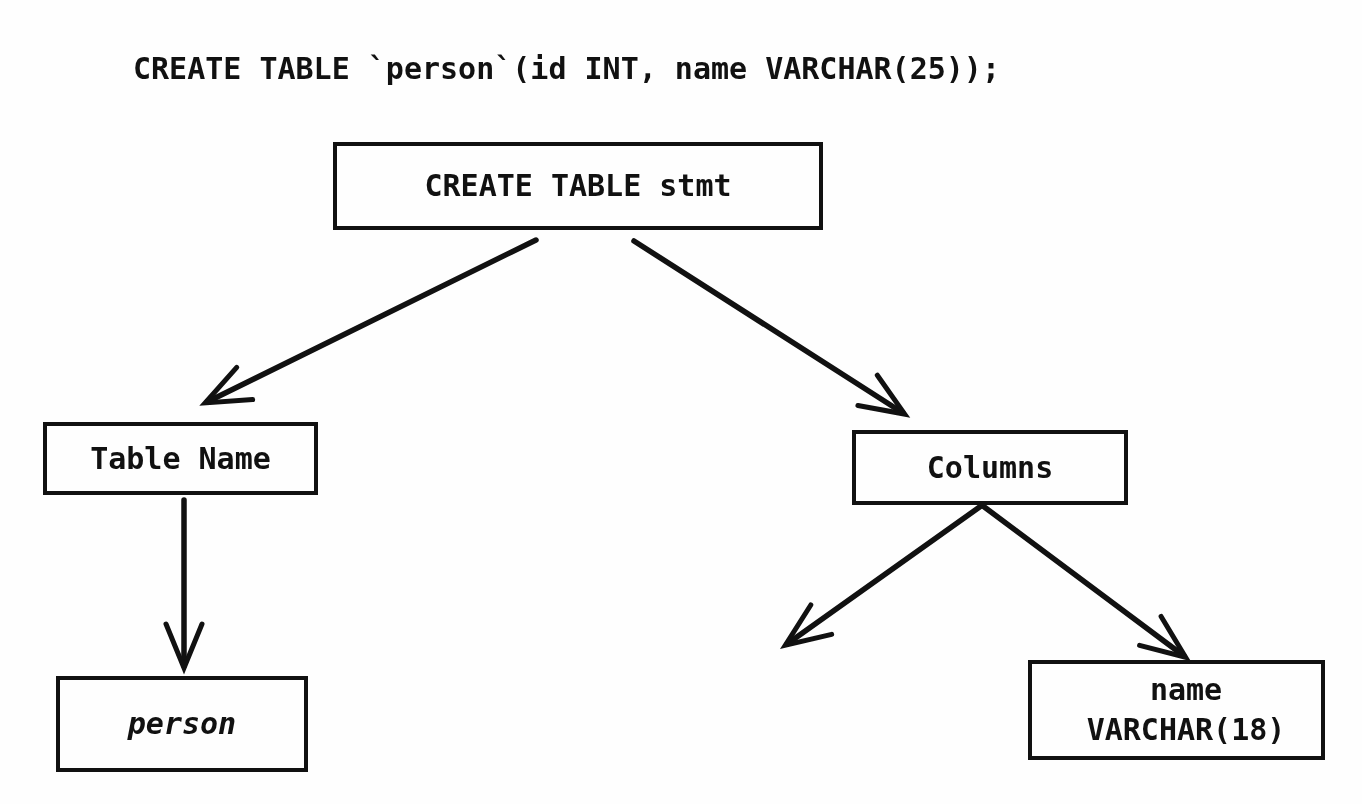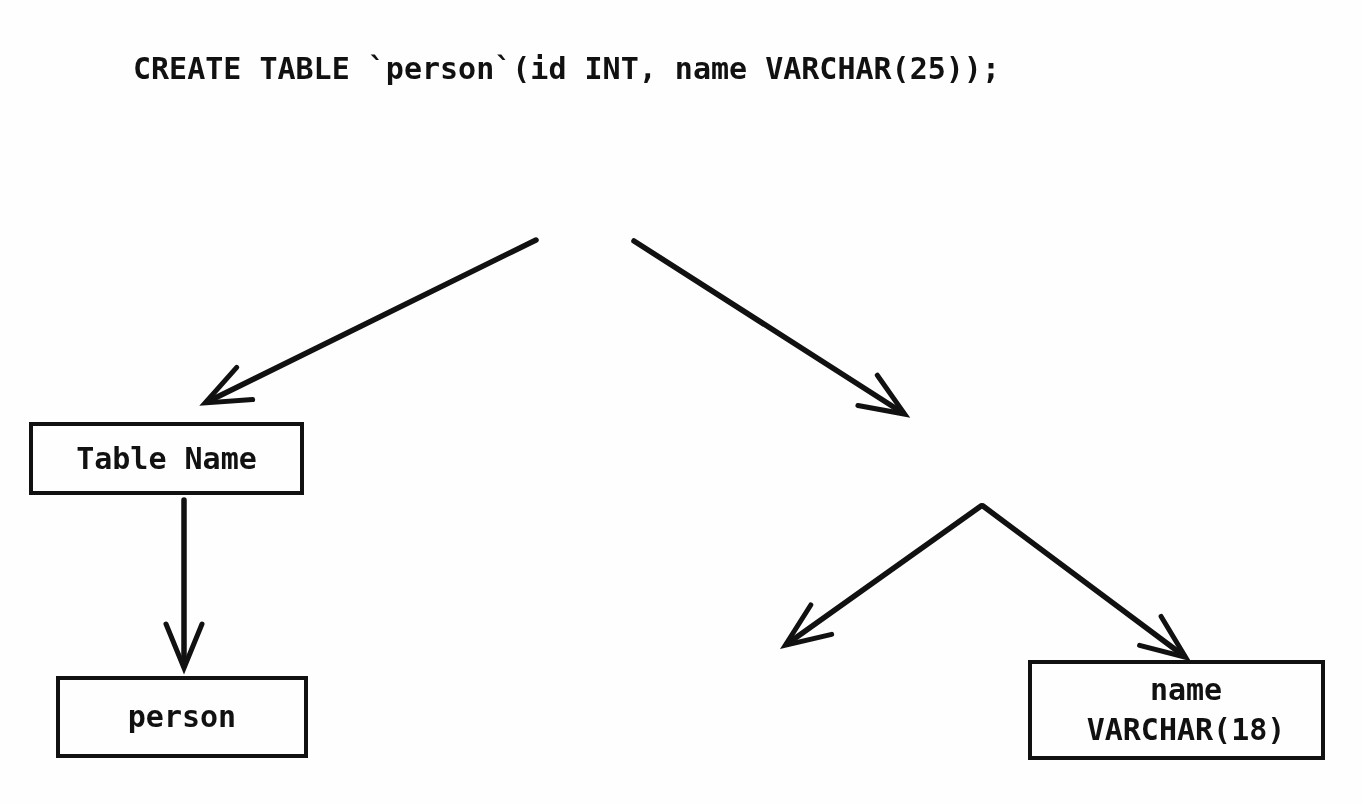--- a/index.html
+++ b/index.html
@@ -41,23 +41,23 @@
     flex-direction: column;
     align-items: center;
     justify-content: center;
     font-size: 30px;
     font-weight: bold;
     line-height: 40px;
     text-align: center;
     background: transparent;
   }
   #node-root       { left: 333px;  top: 142px; width: 490px; height: 88px; }
-  #node-table-name { left: 29px;   top: 422px; width: 275px; height: 73px; }
+  #node-table-name { left: 43px;   top: 422px; width: 275px; height: 73px; }
   #node-columns    { left: 852px;  top: 430px; width: 276px; height: 75px; }
-  #node-person     { left: 56px;   top: 676px; width: 252px; height: 82px; }
+  #node-person     { left: 56px;   top: 676px; width: 252px; height: 96px; font-style: italic; }
   #node-col-id     { left: 635px;  top: 665px; width: 253px; height: 103px; }
   #node-col-name   { left: 1028px; top: 660px; width: 297px; height: 100px; padding-left: 19px; }
 </style>
 </head>
 <body>
 
 <div class="canvas">
 
   <div class="sql-title">CREATE TABLE `person`(id INT, name VARCHAR(25));</div>
 
@@ -67,25 +67,31 @@
         <path class="arrowhead-path" d="M6,8 L50,26 L6,44"></path>
       </marker>
     </defs>
     <line x1="536" y1="240" x2="207" y2="402" marker-end="url(#open-arrowhead)"></line>
     <line x1="634" y1="241" x2="903" y2="413" marker-end="url(#open-arrowhead)"></line>
     <line x1="184" y1="500" x2="184" y2="666" marker-end="url(#open-arrowhead)"></line>
     <line x1="981" y1="506" x2="787" y2="644" marker-end="url(#open-arrowhead)"></line>
     <line x1="983" y1="506" x2="1184" y2="656" marker-end="url(#open-arrowhead)"></line>
   </svg>
 
+  <div class="node" id="node-root">
+    <span>CREATE TABLE stmt</span>
+  </div>
 
   <div class="node" id="node-table-name">
     <span>Table Name</span>
   </div>
 
+  <div class="node" id="node-columns">
+    <span>Columns</span>
+  </div>
 
   <div class="node" id="node-person">
     <span>person</span>
   </div>
 
 
   <div class="node" id="node-col-name">
     <span>name</span>
     <span>VARCHAR(18)</span>
   </div>

